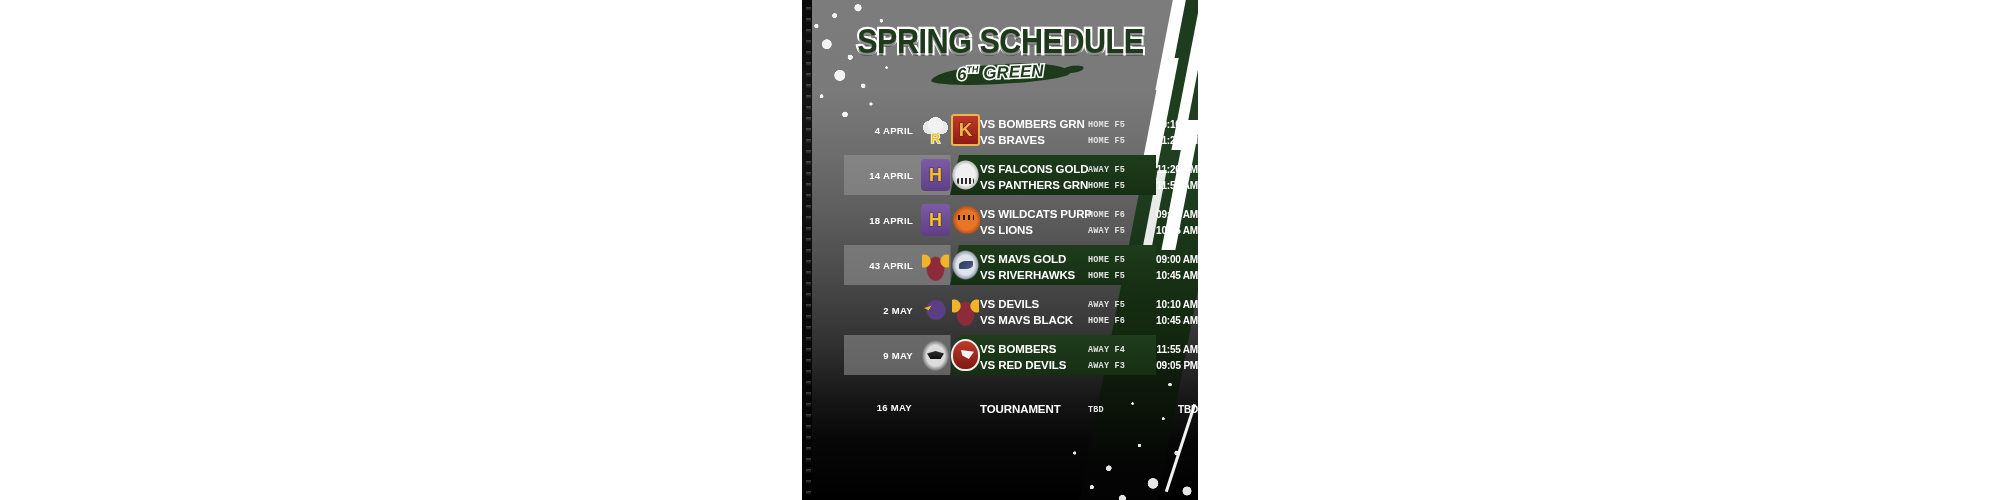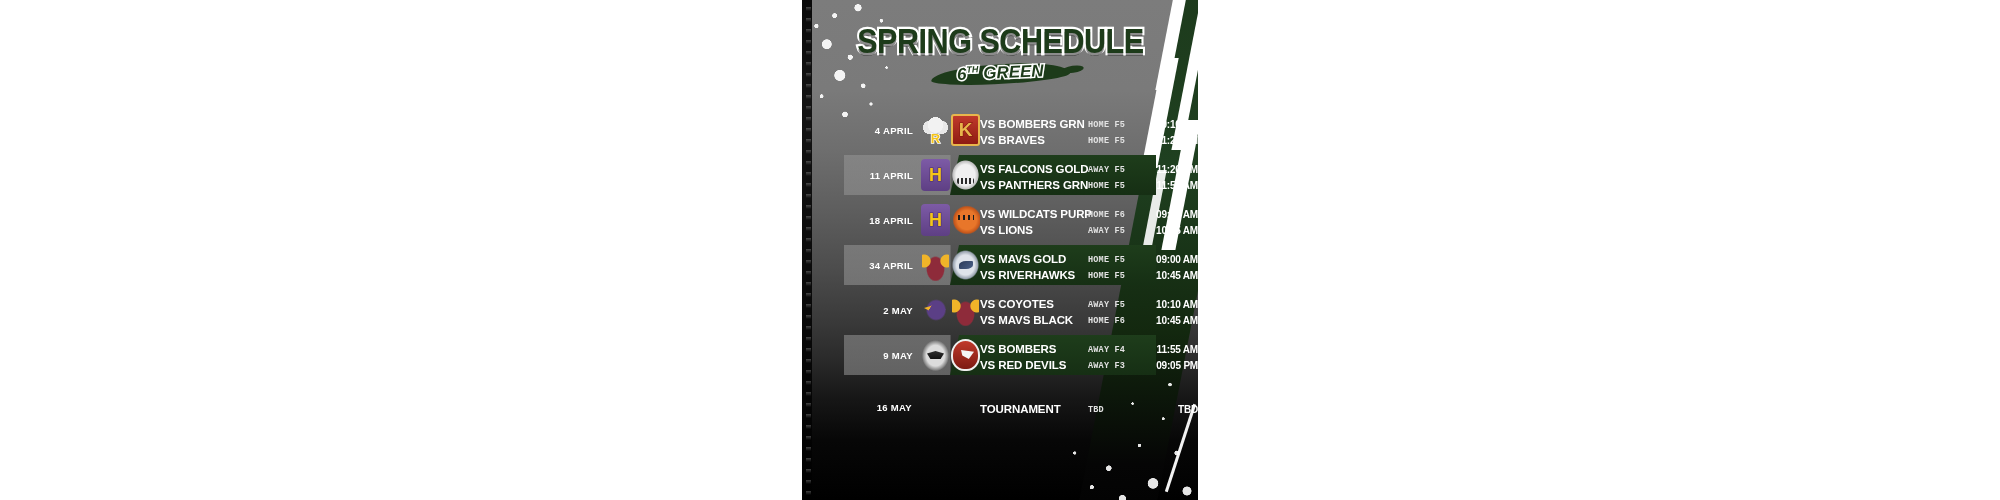--- a/index.html
+++ b/index.html
@@ -380,21 +380,21 @@
           </div>
           <div class="game">
             <div class="opp">VS BRAVES</div>
             <div class="venue">HOME F5</div>
             <div class="time">11:20 AM</div>
           </div>
         </div>
       </div>
 
       <div class="block hl">
-        <div class="cell date">11 APRIL</div>
+        <div class="cell date">14 APRIL</div>
         <div class="cell logos">
           <div class="logo l-h"></div>
           <div class="logo l-panther"></div>
         </div>
         <div class="cell games">
           <div class="game">
             <div class="opp">VS FALCONS GOLD</div>
             <div class="venue">AWAY F5</div>
             <div class="time">11:20 AM</div>
           </div>
@@ -420,21 +420,21 @@
           </div>
           <div class="game">
             <div class="opp">VS LIONS</div>
             <div class="venue">AWAY F5</div>
             <div class="time">10:45 AM</div>
           </div>
         </div>
       </div>
 
       <div class="block hl">
-        <div class="cell date">34 APRIL</div>
+        <div class="cell date">43 APRIL</div>
         <div class="cell logos">
           <div class="logo l-bull"></div>
           <div class="logo l-hawk"></div>
         </div>
         <div class="cell games">
           <div class="game">
             <div class="opp">VS MAVS GOLD</div>
             <div class="venue">HOME F5</div>
             <div class="time">09:00 AM</div>
           </div>
@@ -447,21 +447,21 @@
       </div>
 
       <div class="block">
         <div class="cell date">2 MAY</div>
         <div class="cell logos">
           <div class="logo l-coyote"></div>
           <div class="logo l-bull"></div>
         </div>
         <div class="cell games">
           <div class="game">
-            <div class="opp">VS COYOTES</div>
+            <div class="opp">VS DEVILS</div>
             <div class="venue">AWAY F5</div>
             <div class="time">10:10 AM</div>
           </div>
           <div class="game">
             <div class="opp">VS MAVS BLACK</div>
             <div class="venue">HOME F6</div>
             <div class="time">10:45 AM</div>
           </div>
         </div>
       </div>

